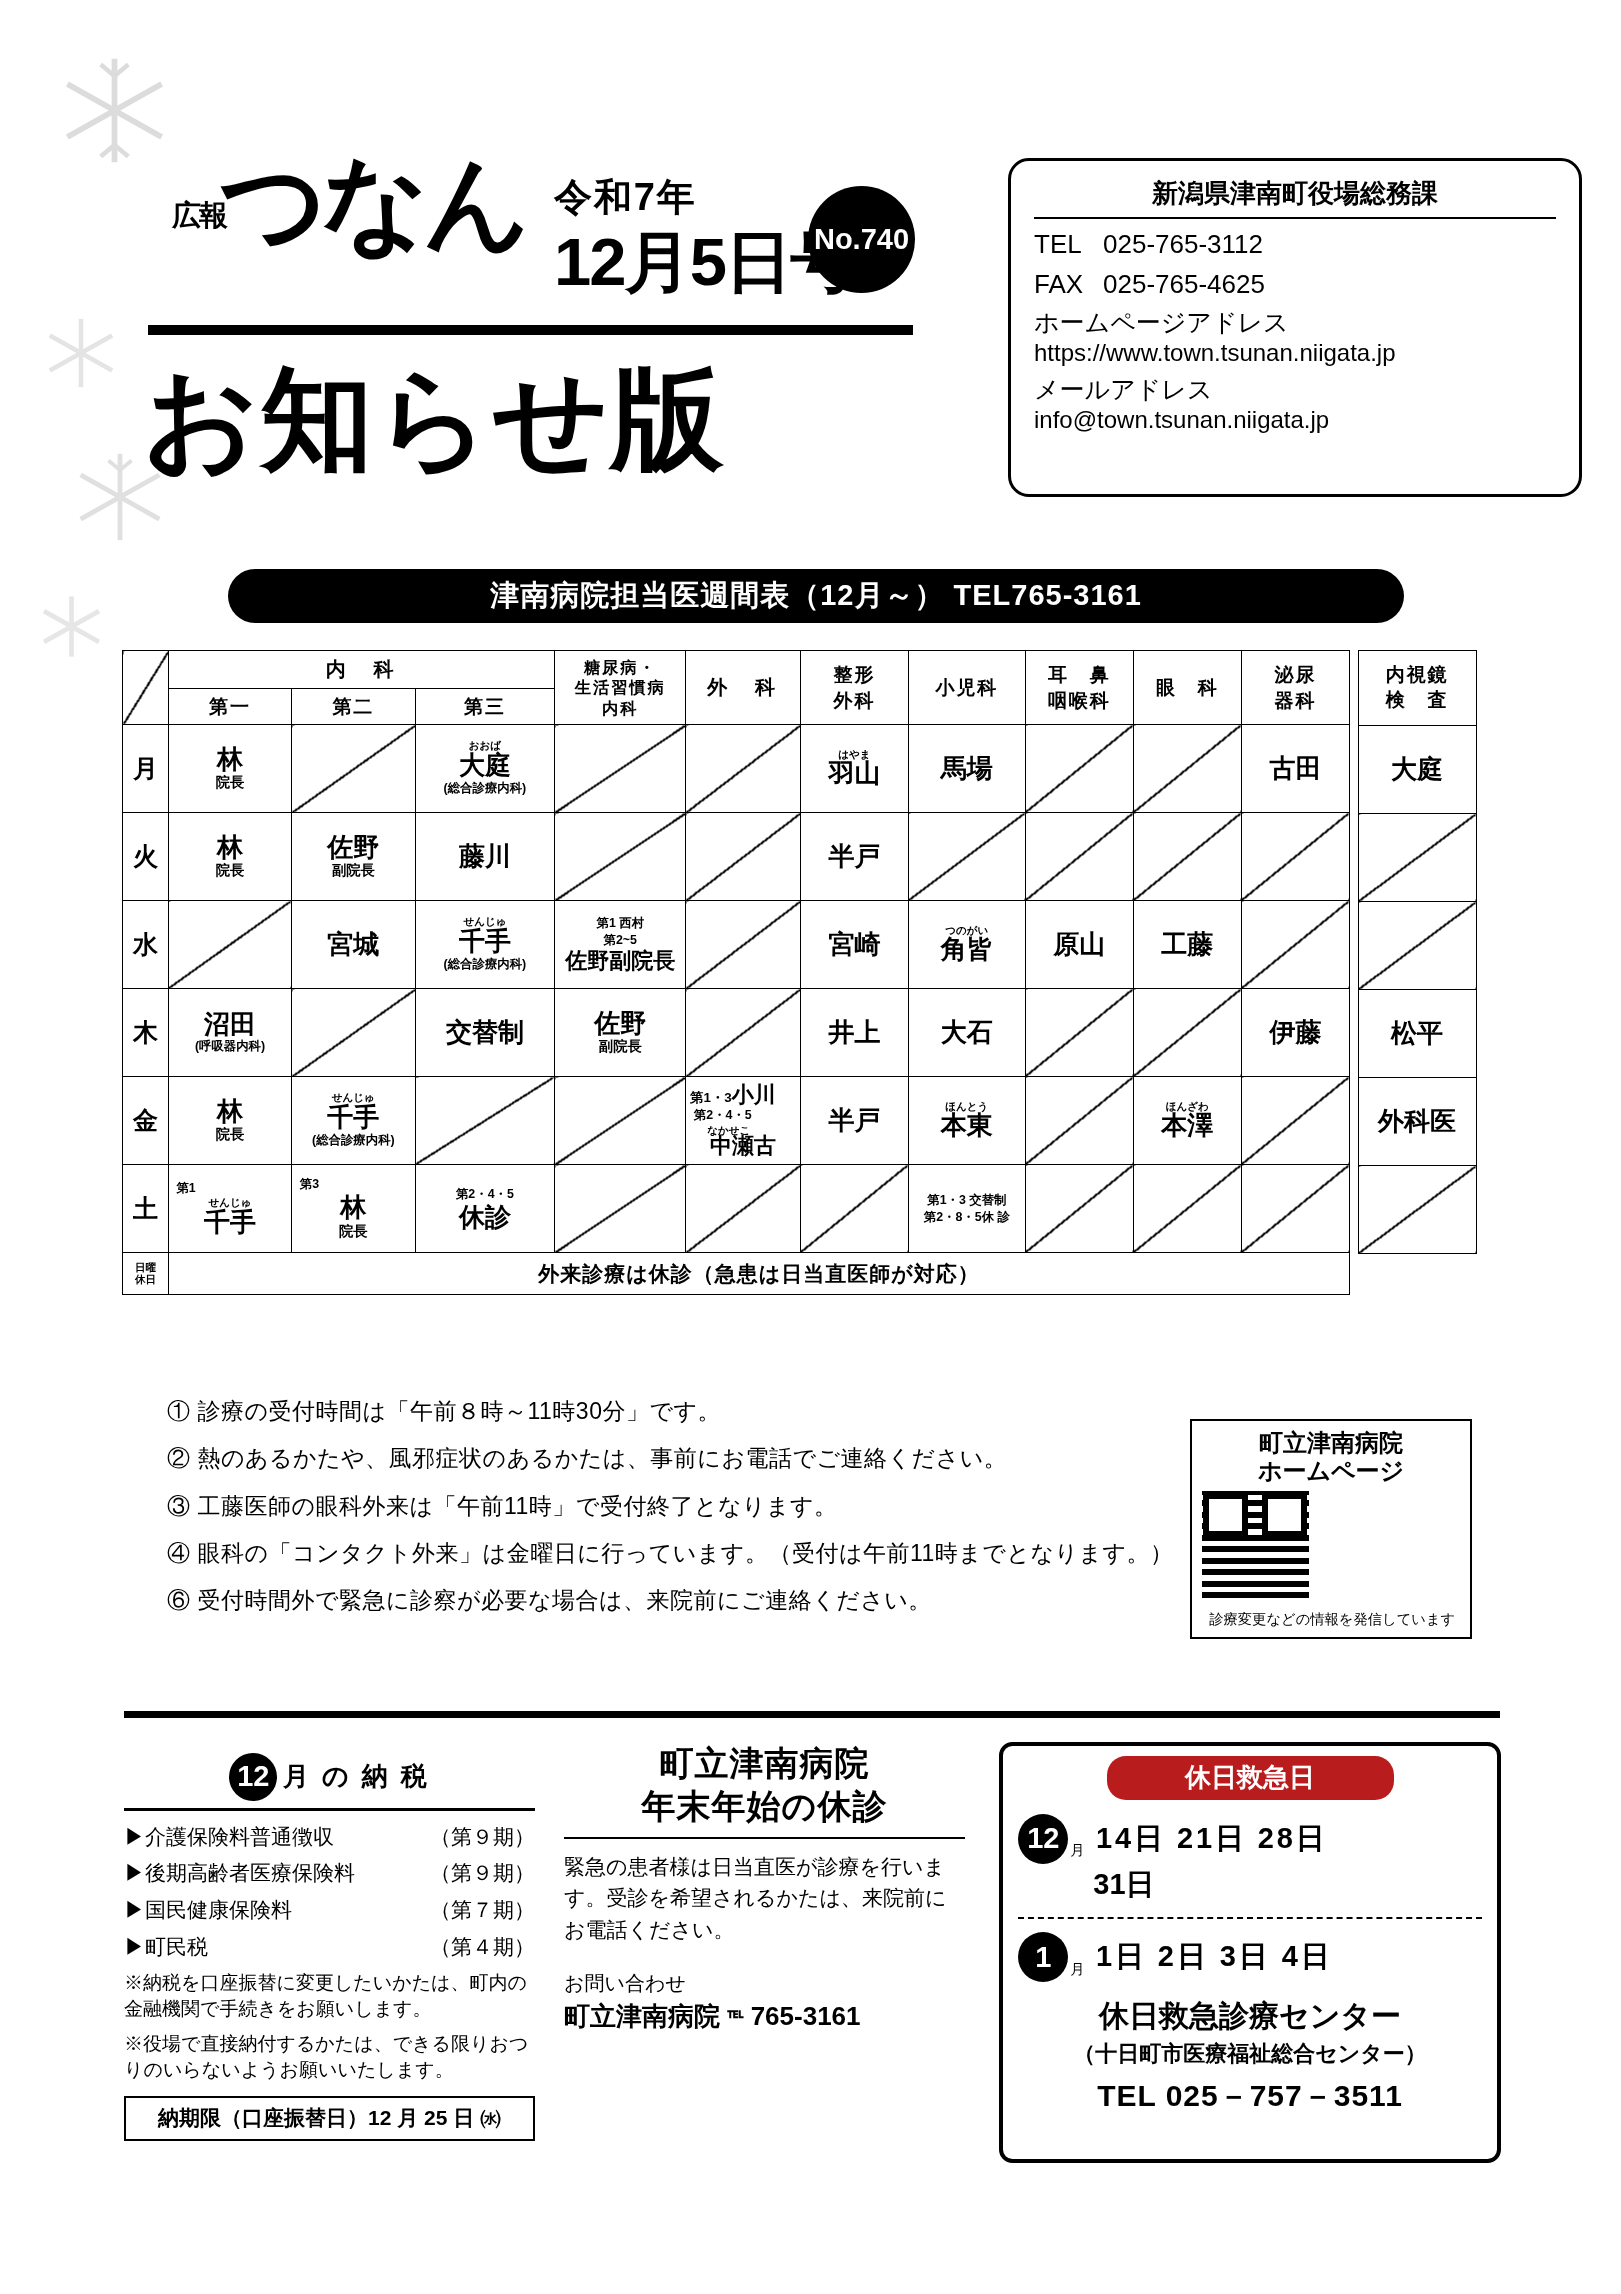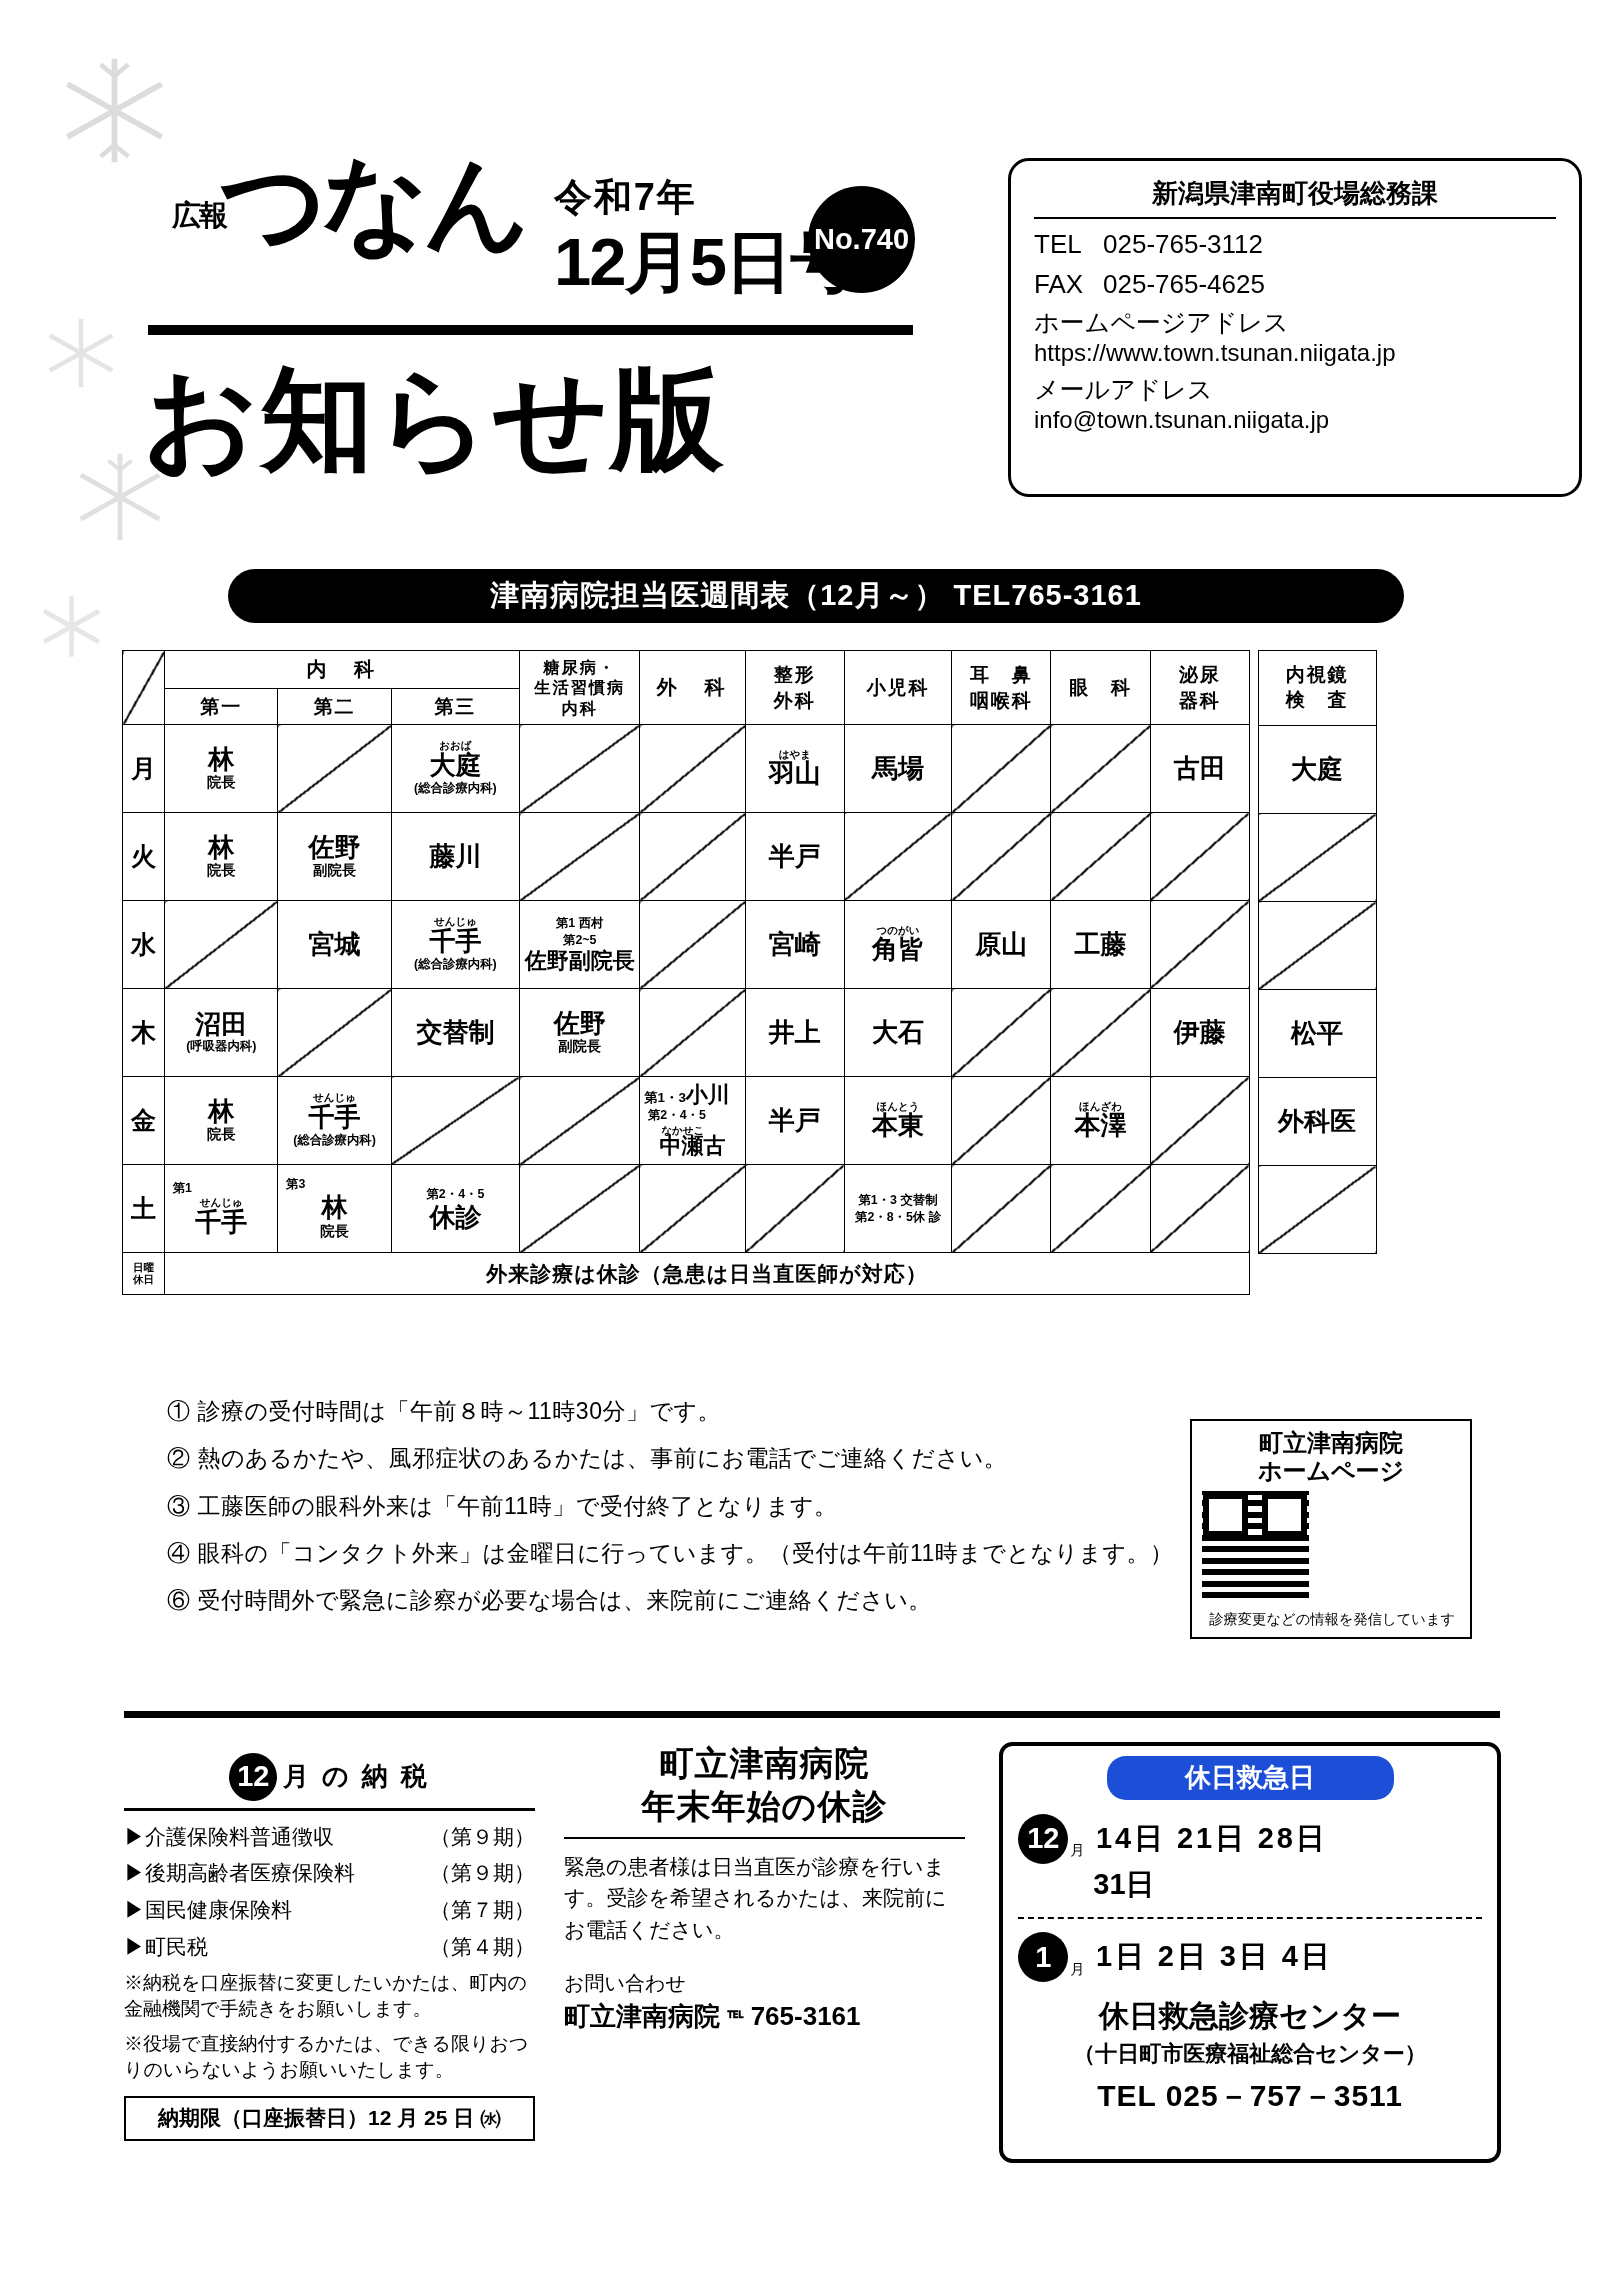--- a/index.html
+++ b/index.html
@@ -59,21 +59,21 @@
   
   .pill {
     position:absolute; left:228px; top:569px; width:1176px; height:54px;
     background:#000; color:#fff; border-radius:27px;
     display:flex; align-items:center; justify-content:center;
     font-size:29px; font-weight:bold; letter-spacing:1px;
   }
 
   
   .sched { position:absolute; left:122px; top:650px; width:1357px; }
-  table.t { border-collapse:collapse; table-layout:fixed; width:1128px; float:left;}
+  table.t { border-collapse:collapse; table-layout:fixed; width:1228px; float:left;}
   table.t td, table.t th { border:1.9px solid #000; text-align:center; vertical-align:middle; padding:0; }
   .hdr { font-size:20px; font-weight:bold; letter-spacing:3.8px; height:38px;}
   .hdr2 { font-size:19px; font-weight:bold; height:36px; letter-spacing:1.9px;}
   .daycol { width:40px; font-size:25px; font-weight:bold; }
   .cell { height:88px; position:relative; }
   .nm { font-size:26px; font-weight:bold; line-height:1.1; }
   .nm-sm { font-size:22px; font-weight:bold; line-height:1.1; }
   .sub { font-size:14.3px; font-weight:bold; }
   .ruby { font-size:10.5px; font-weight:bold; display:block; line-height:1; }
   .pre { font-size:12.4px; font-weight:bold; }
@@ -124,21 +124,21 @@
 
   .b2 { position:absolute; left:564px; top:1742px; width:401px; height:421px; }
   .b2-title { font-size:34px; font-weight:bold; text-align:center; line-height:1.25; letter-spacing:1px;}
   .b2-rule { height:2.9px;background:#000;width:100%;margin:9.6px 0; }
   .b2-date { font-size:28px; font-weight:bold; text-align:center; letter-spacing:0px;}
   .b2-body { font-size:21px; line-height:1.5; margin-top:11.5px;}
   .b2-foot { font-size:20px; margin-top:25px;}
   .b2-foot2 { font-size:26px; font-weight:bold; margin-top:1.9px;}
 
   .b3 { position:absolute; left:999px; top:1742px; width:502px; height:421px; border:4.8px solid #000; border-radius:13.4px; padding:9.6px 15.3px;}
-  .b3-pill { width:287px; margin:0 auto; background:#1d4ed8; color:#fff; border-radius:19px; text-align:center; font-size:26px; font-weight:bold; padding:4.8px 0;}
+  .b3-pill { width:287px; margin:0 auto; background:#b91c1c; color:#fff; border-radius:19px; text-align:center; font-size:26px; font-weight:bold; padding:4.8px 0;}
   .b3-row { display:flex; align-items:center; margin-top:13.4px; }
   .mon { width:50px;height:50px;border-radius:25px;background:#000;color:#fff;display:flex;align-items:center;justify-content:center;font-size:29px;font-weight:bold;}
   .mon-lbl{ font-size:14.3px; margin-left:1.9px; align-self:flex-end; padding-bottom:3.8px;}
   .days { font-size:29px; font-weight:bold; margin-left:11.5px; letter-spacing:2.9px;}
   .days2 { font-size:29px; font-weight:bold; margin-left:75px; margin-top:1.9px;}
   .dash { border-top:2.9px dashed #000; margin:11.5px 0 5.7px; }
   .b3-center { font-size:30px; font-weight:bold; text-align:center; margin-top:13.4px;}
   .b3-center2 { font-size:22px; font-weight:bold; text-align:center; margin-top:1.9px;}
   .b3-tel { font-size:30px; font-weight:bold; text-align:center; margin-top:7.6px; letter-spacing:1px;}
 </style>

